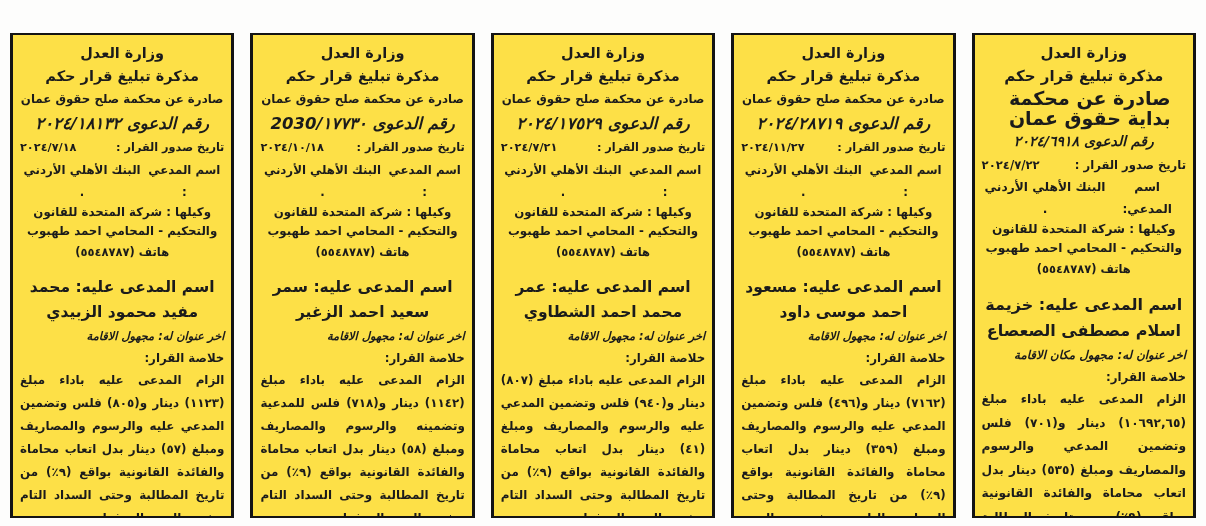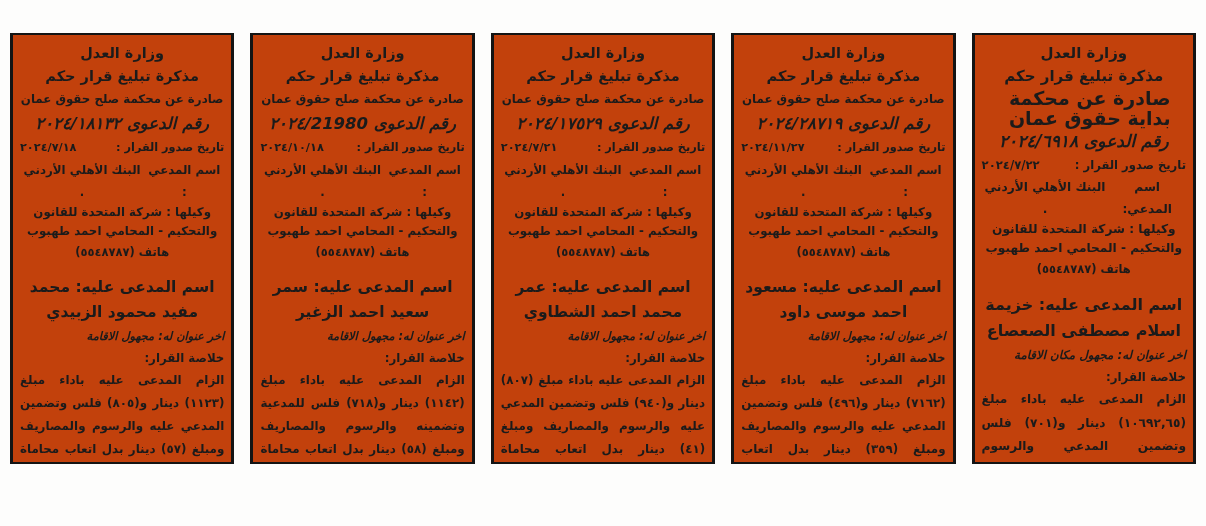--- a/index.html
+++ b/index.html
@@ -22,25 +22,25 @@
     background: #fdfdfc;
   }
   .row {
     display: flex;
     direction: rtl;
     gap: 16px;
   }
   .notice {
     flex: 1 1 0;
     box-sizing: border-box;
-    height: 431px;
+    height: 485px;
     border: 2px solid #141414;
     border-left-width: 3px;
     border-right-width: 3px;
-    background: #c2410c;
+    background: #fde047;
     padding: 7px 7px 4px 7px;
     direction: rtl;
     text-align: center;
     font-weight: bold;
     overflow: hidden;
   }
   .ministry   { font-size: 14.5px; line-height: 22px; }
   .memo       { font-size: 14.5px; line-height: 24px; }
   .court      { font-size: 11.8px; line-height: 23px; }
   .case-line  { font-size: 16.5px; line-height: 26px; white-space: nowrap; font-style: italic; }
@@ -60,21 +60,21 @@
   .summary    {
     font-size: 11.9px; line-height: 23px;
     text-align: justify; text-align-last: right;
     text-justify: inter-word;
     margin: 0;
   }
   
   .notice.large .ministry   { font-size: 15px; }
   .notice.large .memo       { font-size: 15px; }
   .notice.large .court      { font-size: 19px; line-height: 20px; margin-left: 12px; }
-  .notice.large .case-line  { font-size: 17px; }
+  .notice.large .case-line  { font-size: 14px; }
   .notice.large .date-line  { font-size: 11.6px; }
   .notice.large .plaintiff-line { font-size: 12.2px; }
   .notice.large .agent      { font-size: 12.2px; }
   .notice.large .defendant-line { font-size: 16px; line-height: 26px; }
   .notice.large .address    { font-size: 11.8px; }
   .notice.large .summary    { font-size: 12.2px; line-height: 23.5px; }
 </style>
 </head>
 <body>
 
@@ -141,21 +141,21 @@
       <div class="defendant-line"><span>اسم المدعى عليه:</span> <span>عمر محمد احمد الشطاوي</span></div>
       <div class="address">اخر عنوان له: مجهول الاقامة</div>
       <div class="sum-label">خلاصة القرار:</div>
       <p class="summary">الزام المدعى عليه باداء مبلغ (٨٠٧) دينار و(٩٤٠) فلس وتضمين المدعي عليه والرسوم والمصاريف ومبلغ (٤١) دينار بدل اتعاب محاماة والفائدة القانونية بواقع (٩٪) من تاريخ المطالبة وحتى السداد التام وتثبيت الحجز التحفظي.</p>
     </div>
 
     <div class="notice">
       <div class="ministry">وزارة العدل</div>
       <div class="memo">مذكرة تبليغ قرار حكم</div>
       <div class="court">صادرة عن محكمة صلح حقوق عمان</div>
-      <div class="case-line"><span>رقم الدعوى</span> <span>٢٠٢٤/21980</span></div>
+      <div class="case-line"><span>رقم الدعوى</span> <span>2030/١٧٧٣٠</span></div>
       <div class="date-line">
           <span>تاريخ صدور القرار :</span>
           <span>٢٠٢٤/١٠/١٨</span>
         </div>
       <div class="plaintiff-line">
           <span>اسم المدعي :</span>
           <span>البنك الأهلي الأردني .</span>
         </div>
       <div class="agent">وكيلها : شركة المتحدة للقانون والتحكيم - المحامي احمد طهبوب</div>
       <div class="phone">هاتف (٥٥٤٨٧٨٧)</div>

